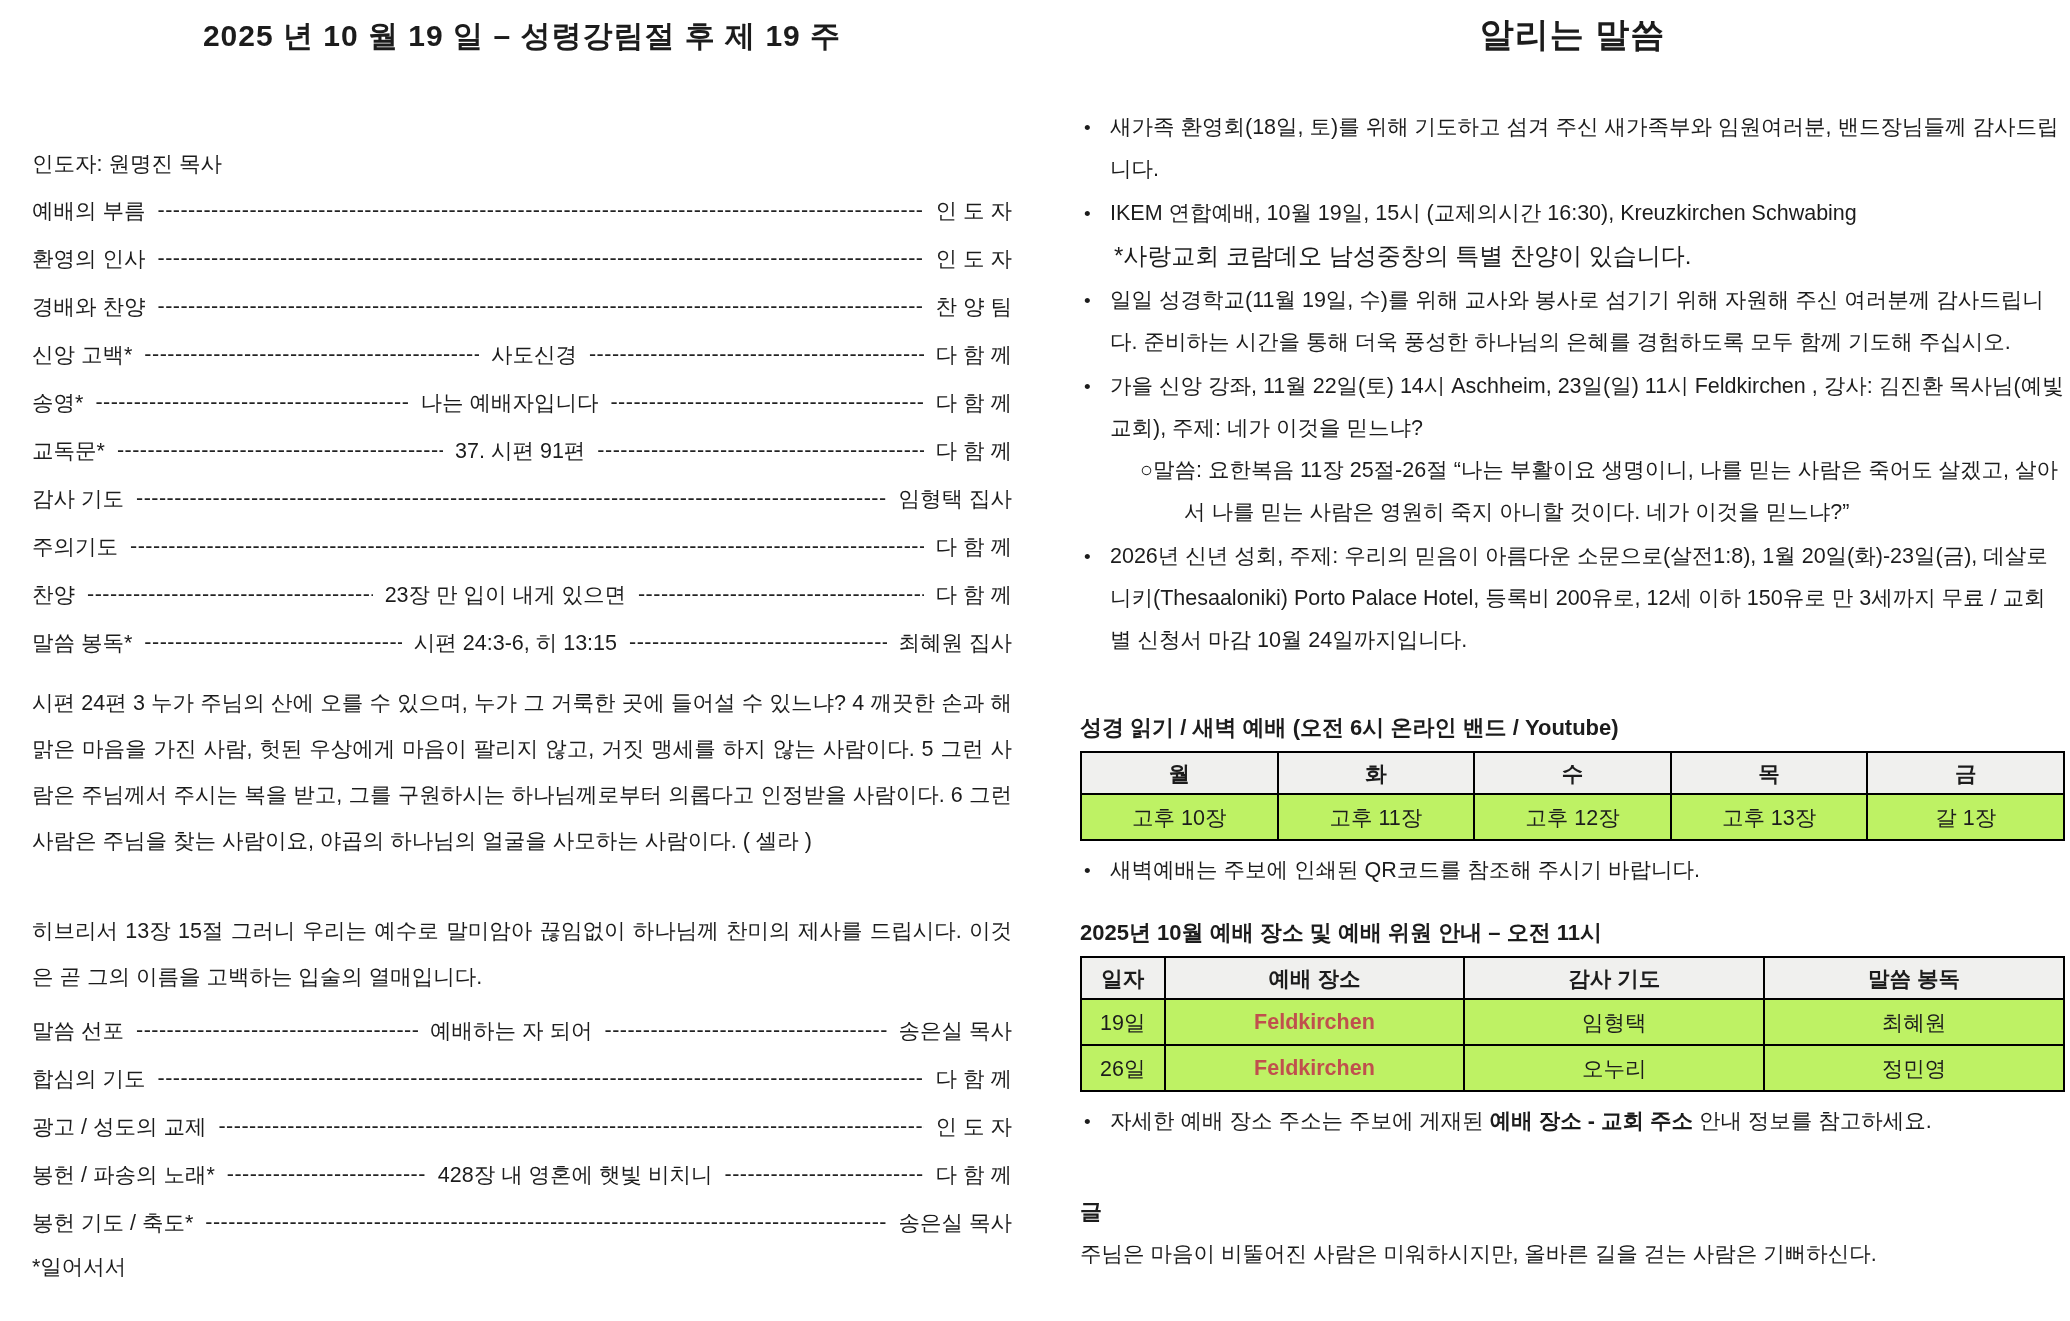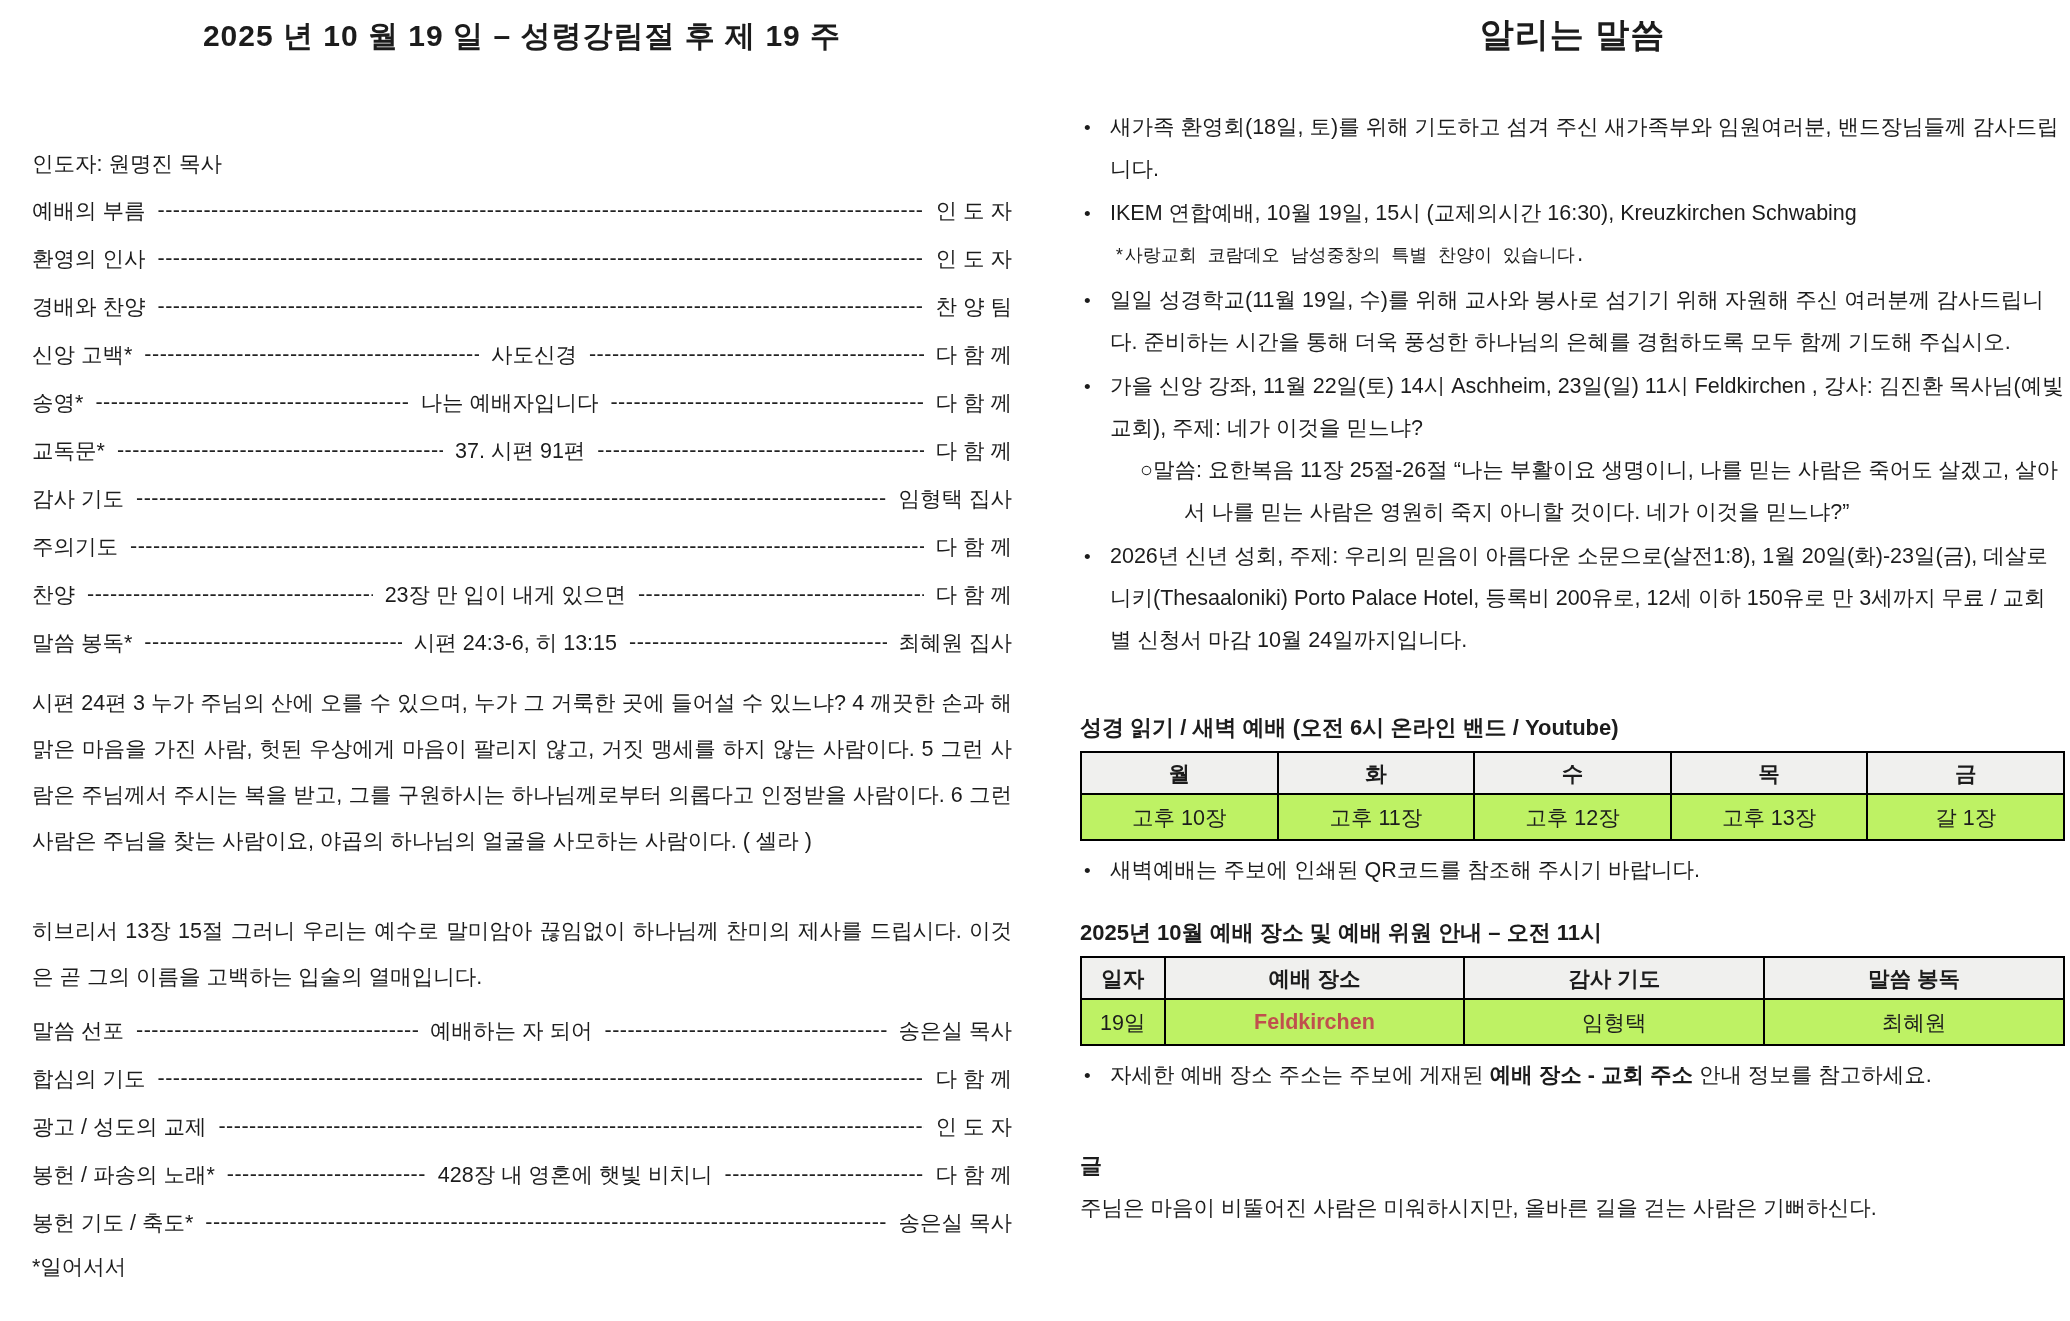--- a/index.html
+++ b/index.html
@@ -28,21 +28,21 @@
   .ann-title {
     margin-top:12px; text-align:center; font-size:34px; font-weight:bold;
     text-decoration-thickness:3px; text-underline-offset:9px;
     letter-spacing:1px;
   }
   .bullets { margin-top:48px; }
   .bullet { display:flex; font-size:21.5px; line-height:42px; margin-top:2px; }
   .bullet .dot { flex:0 0 30px; text-align:left; padding-left:4px; }
   .bullet .dot::before { content:"\2022"; font-size:19px; }
   .bullet .txt { flex:1 1 auto; }
-  .subline { font-size:18px; line-height:42px; padding-left:34px;font-family:Liberation Mono, monospace; }
+  .subline { font-size:24px; line-height:42px; padding-left:34px; }
   .subbullet { font-size:21.5px; line-height:42px; padding-left:104px; text-indent:-44px; }
   .section-heading { font-weight:bold; font-size:22px; }
   .sh1 { margin-top:52px; }
   .sh2 { margin-top:26px; }
   table { border-collapse:collapse; width:100%; table-layout:fixed; margin-top:8px; }
   th, td { border:2px solid #000; text-align:center; font-size:21.5px; }
   th { background:#f0f0ee; height:42px; font-weight:bold; }
   td { height:46px; background:#bef264; }
   .loc-cell { font-weight:bold; color:#c0504d; }
   .col-date { width:8.5%; }
@@ -225,20 +225,26 @@
         <th class="col-w">말씀 봉독</th>
       </tr>
     </thead>
     <tbody>
       <tr>
         <td>19일</td>
         <td class="loc-cell">Feldkirchen</td>
         <td>임형택</td>
         <td>최혜원</td>
       </tr>
+      <tr>
+        <td>26일</td>
+        <td class="loc-cell">Feldkirchen</td>
+        <td>오누리</td>
+        <td>정민영</td>
+      </tr>
     </tbody>
   </table>
   <div class="bullet note-bullet">
     <span class="dot"></span>
     <span class="txt"><span>자세한 예배 장소 주소는 주보에 게재된 </span><b class="inline">예배 장소 - 교회 주소</b><span> 안내 정보를 참고하세요.</span></span>
   </div>
 
   <div class="quote-block">
     <div class="quote-title">글</div>
     <div class="quote-text">주님은 마음이 비뚤어진 사람은 미워하시지만, 올바른 길을 걷는 사람은 기뻐하신다.</div>

